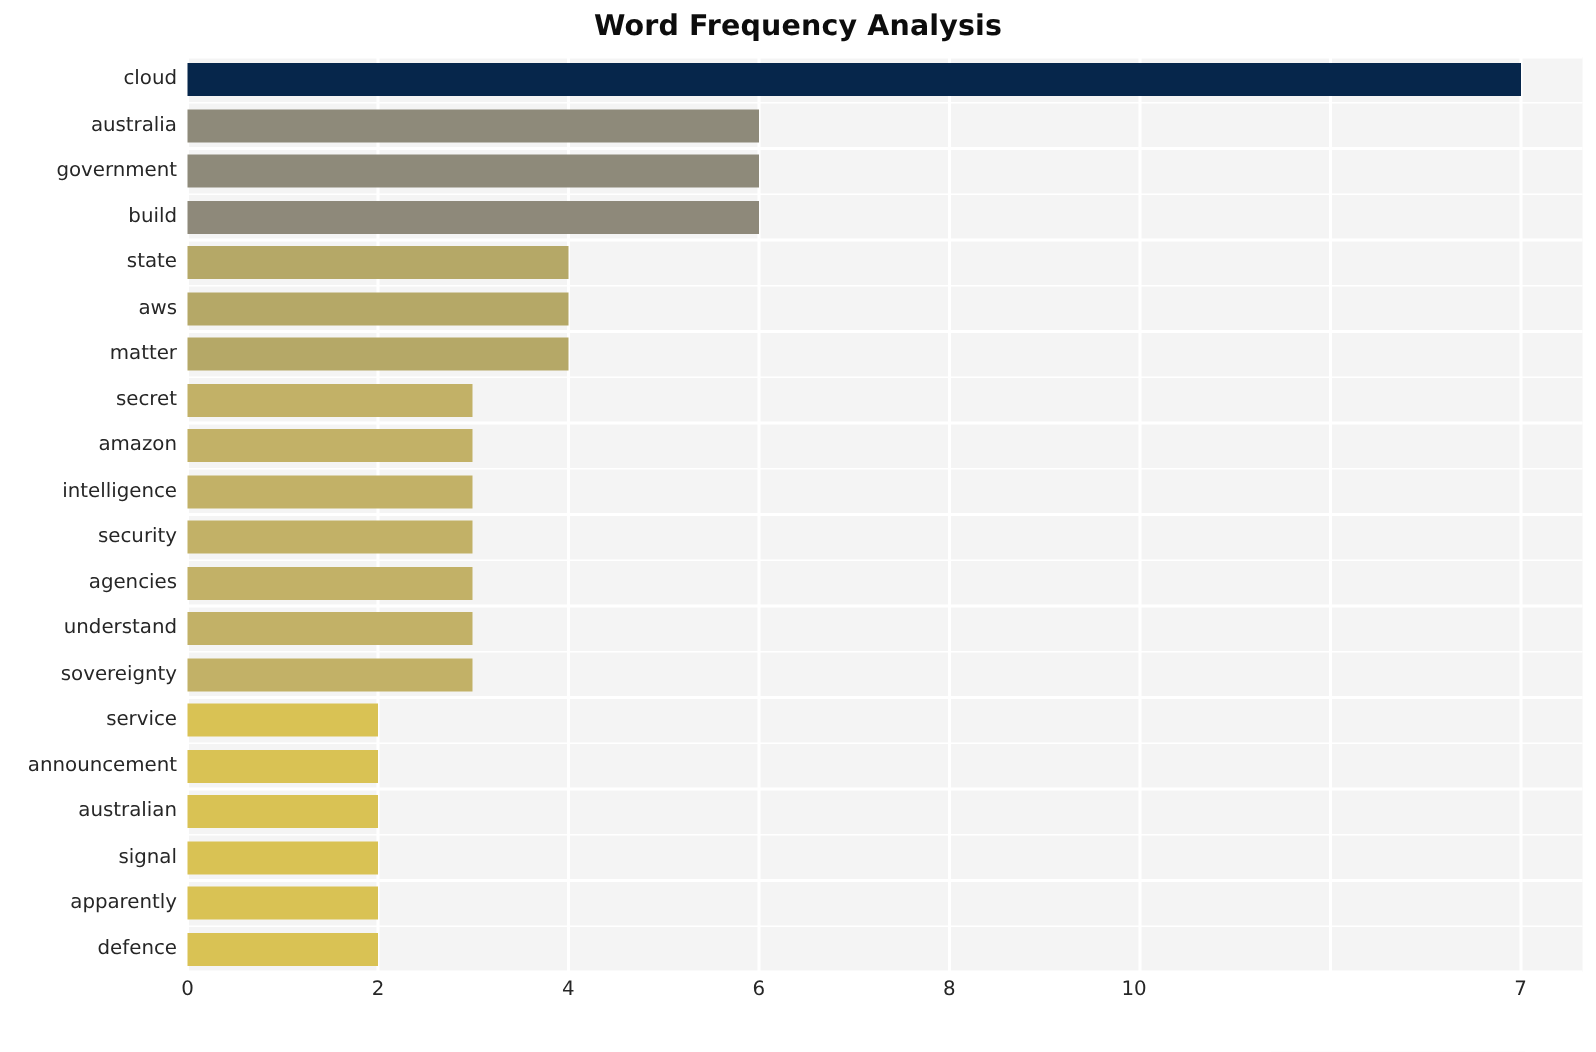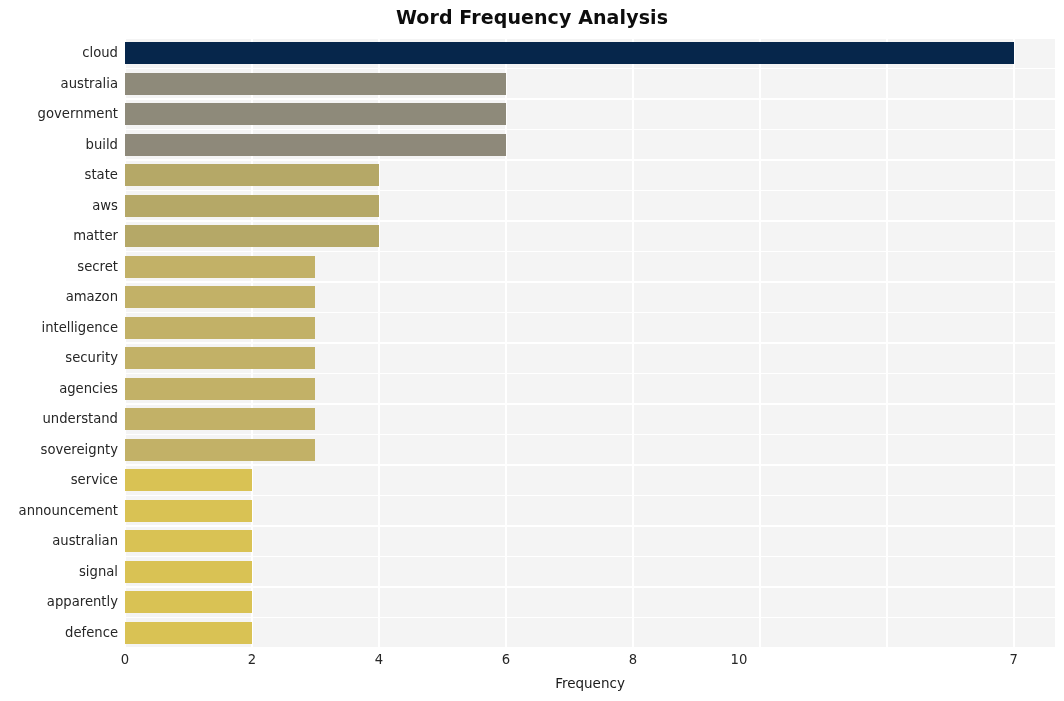--- a/index.html
+++ b/index.html
@@ -182,20 +182,19 @@
       <div class="bar" title="apparently: 2" style="left: 0px; top: 553.25px; width: 126.962px; background: rgb(217, 194, 84);"></div>
       <div class="bar" title="defence: 2" style="left: 0px; top: 583.75px; width: 126.962px; background: rgb(217, 194, 84);"></div>
     </div>
 
   <div id="xticks">
       <div class="xtick" style="left: 0px;">0</div>
       <div class="xtick" style="left: 126.962px;">2</div>
       <div class="xtick" style="left: 253.925px;">4</div>
       <div class="xtick" style="left: 380.887px;">6</div>
       <div class="xtick" style="left: 507.85px;">8</div>
-      <div class="xtick" style="left: 614px;">10</div>
+      <div class="xtick" style="left: 631px;">10</div>
       <div class="xtick" style="left: 761.775px; margin-top: 48px;">12</div>
       <div class="xtick" style="left: 888.737px;">7</div>
     </div>
 
-  <div id="xaxis-label">Frequency</div>
 
 </div>
 
 </body></html>

